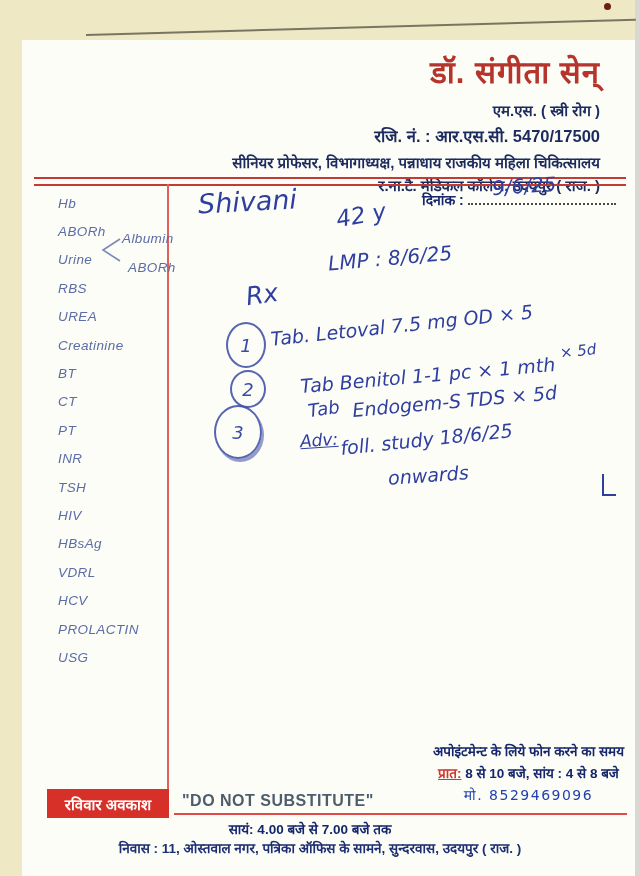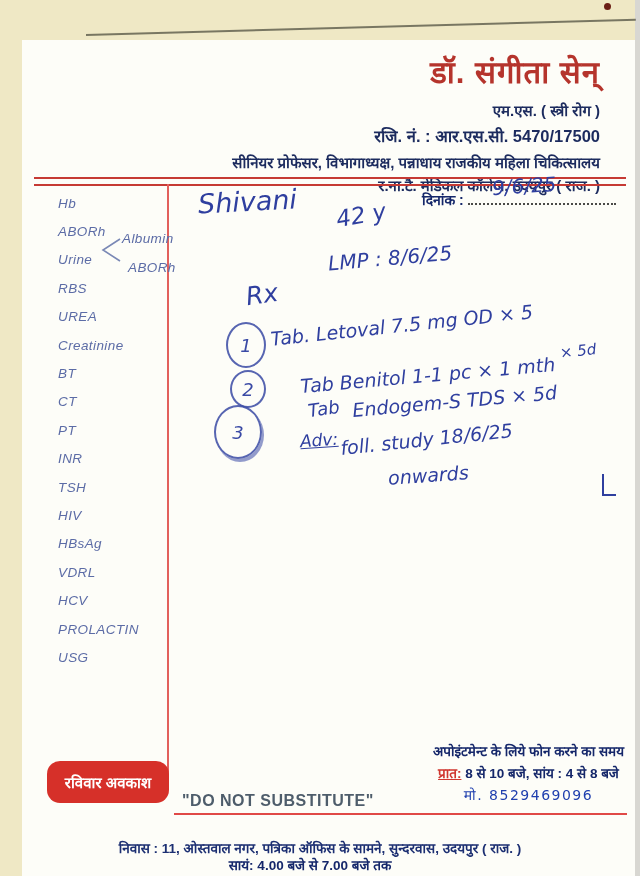--- a/index.html
+++ b/index.html
@@ -63,26 +63,26 @@
     border-left:2px solid #2f3f9f;border-bottom:2px solid #2f3f9f;}
 
   
   .appt{position:absolute;right:16px;top:742px;text-align:center;color:#15276a;}
   .appt-heading{font-size:13.5px;font-weight:bold;}
   .appt-timing{font-size:13.5px;font-weight:bold;margin-top:4px;}
   .appt-morning{color:#d0372f;text-decoration:underline;}
   .appt-phone{font-size:14px;font-weight:normal;color:#1f3fae;letter-spacing:1.5px;margin-top:3px;
     font-family:"DejaVu Sans", sans-serif;}
   .holiday-badge{
-    position:absolute;left:47px;top:761px;width:122px;height:42px;background:#d63029;
-    color:#ffffff;font-size:15px;font-weight:bold;display:flex;align-items:center;justify-content:center;border-radius:13px;
+    position:absolute;left:47px;top:789px;width:122px;height:29px;background:#d63029;
+    color:#ffffff;font-size:15px;font-weight:bold;display:flex;align-items:center;justify-content:center;
   }
   .dns{position:absolute;left:182px;top:792px;font-size:16px;font-weight:600;color:#4e5d6b;letter-spacing:.5px;}
   .evening{position:absolute;left:40px;right:60px;top:820px;text-align:center;
-    color:#15276a;font-size:13.5px;font-weight:bold;margin-top:36px;}
+    color:#15276a;font-size:13.5px;font-weight:bold;}
   .residence{position:absolute;left:20px;right:20px;top:839px;text-align:center;
     color:#1c2f72;font-size:13.5px;font-weight:bold;}
 </style>
 </head>
 <body>
 
 <div class="page"></div>
 <div class="edge-right"></div>
 <div class="top-edge"></div>
 <div class="pin-dot"></div>

